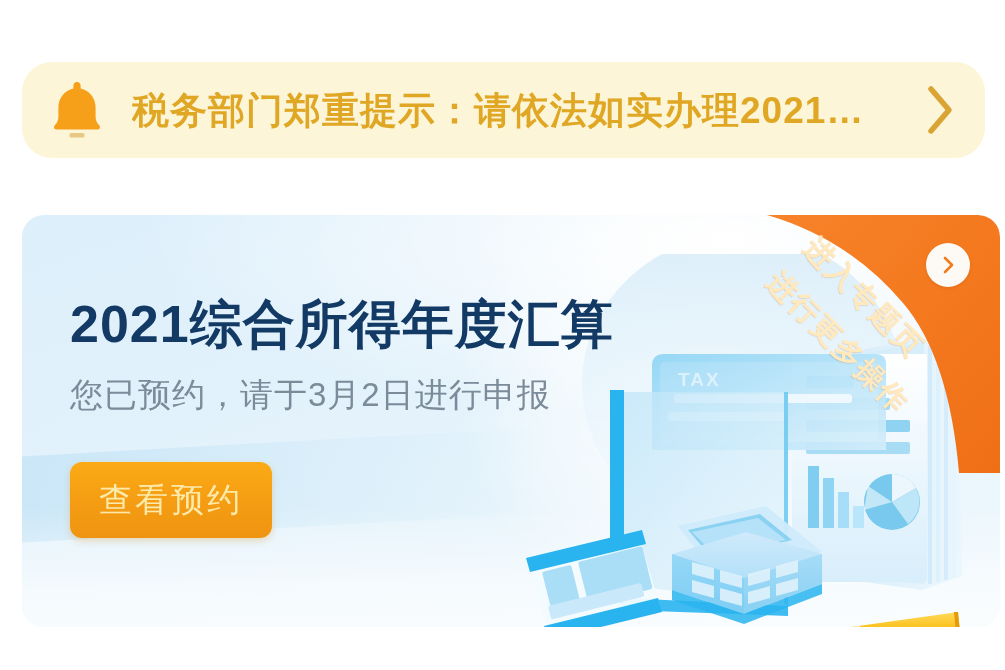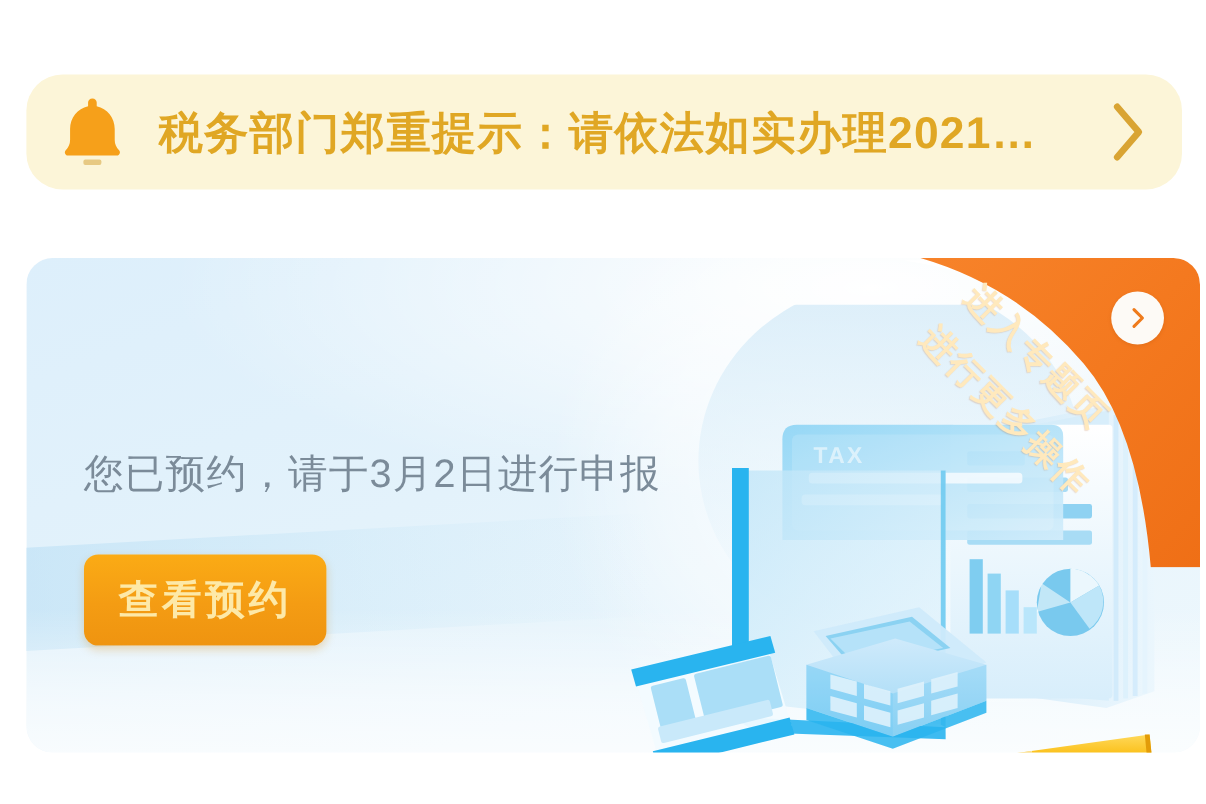--- a/index.html
+++ b/index.html
@@ -140,21 +140,21 @@
     left: 48px;
     top: 247px;
     width: 202px;
     height: 76px;
     border: none;
     border-radius: 12px;
     background: linear-gradient(180deg, #fbab15 0%, #f49c13 55%, #ef9410 100%);
     color: #fde9a8;
     font-family: inherit;
     font-size: 33px;
-    font-weight: 700;
+    font-weight: 400;
     letter-spacing: 3px;
     cursor: pointer;
     box-shadow: 0 3px 7px rgba(216,140,20,.28);
   }
 
   
   .ribbon {
     position: absolute;
     right: 0;
     top: 0;
@@ -357,20 +357,21 @@
         <g>
           <path d="M352 374 L466 358 L468 378 L354 392 Z" fill="url(#gPencil)"></path>
           <path d="M352 374 L368 372 L370 390 L354 392 Z" fill="#fbf0cd"></path>
           <path d="M352 374 L340 378 L354 392 Z" fill="#f4e7c0"></path>
           <path d="M345 380 L340 378 L347 386 Z" fill="#6b5338"></path>
           <path d="M462 358 L466 358 L468 378 L464 379 Z" fill="#e39c08"></path>
         </g>
       </svg>
     </div>
 
+    <div class="card-title">2021综合所得年度汇算</div>
     <div class="card-subtitle">您已预约，请于3月2日进行申报</div>
     <button class="cta-button">查看预约</button>
 
     <div class="ribbon">
       <svg width="255" height="258" viewBox="0 0 255 258" aria-hidden="true">
         <defs>
           <linearGradient id="gRibbon" x1="0" y1="0" x2="1" y2="1">
             <stop offset="0" stop-color="#f7832a"></stop>
             <stop offset="0.5" stop-color="#f4791f"></stop>
             <stop offset="1" stop-color="#ef6f16"></stop>

